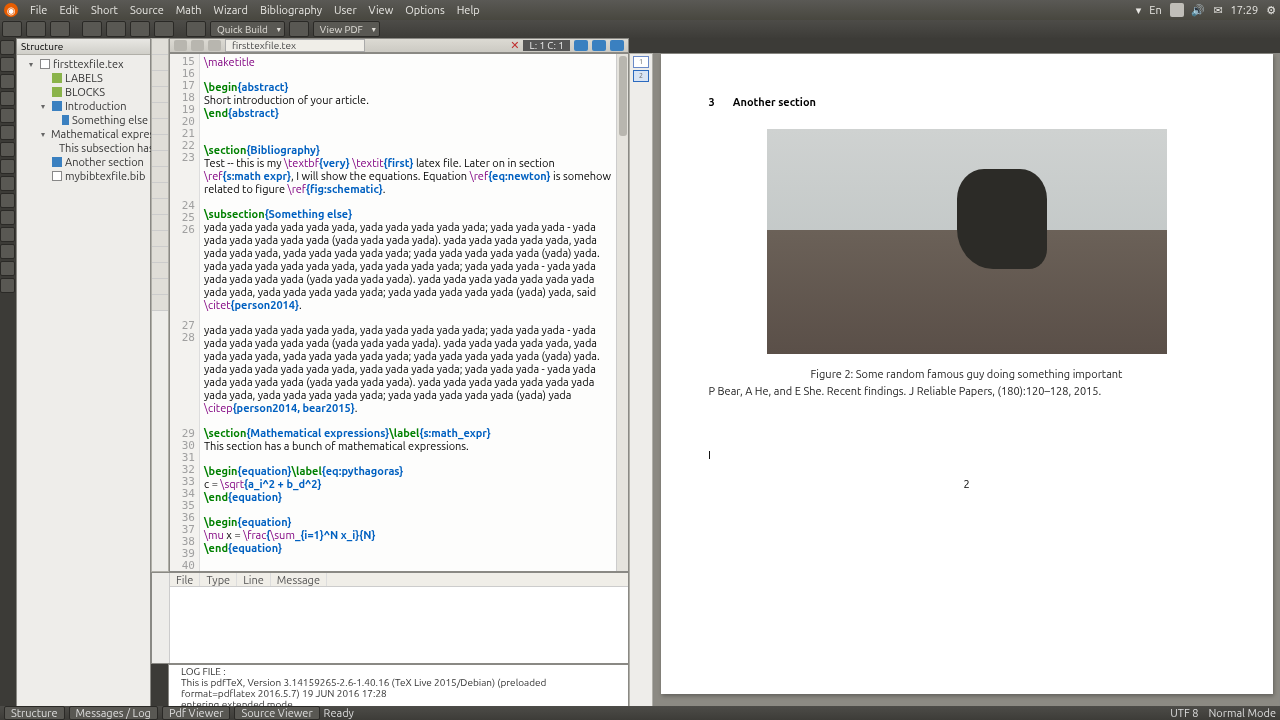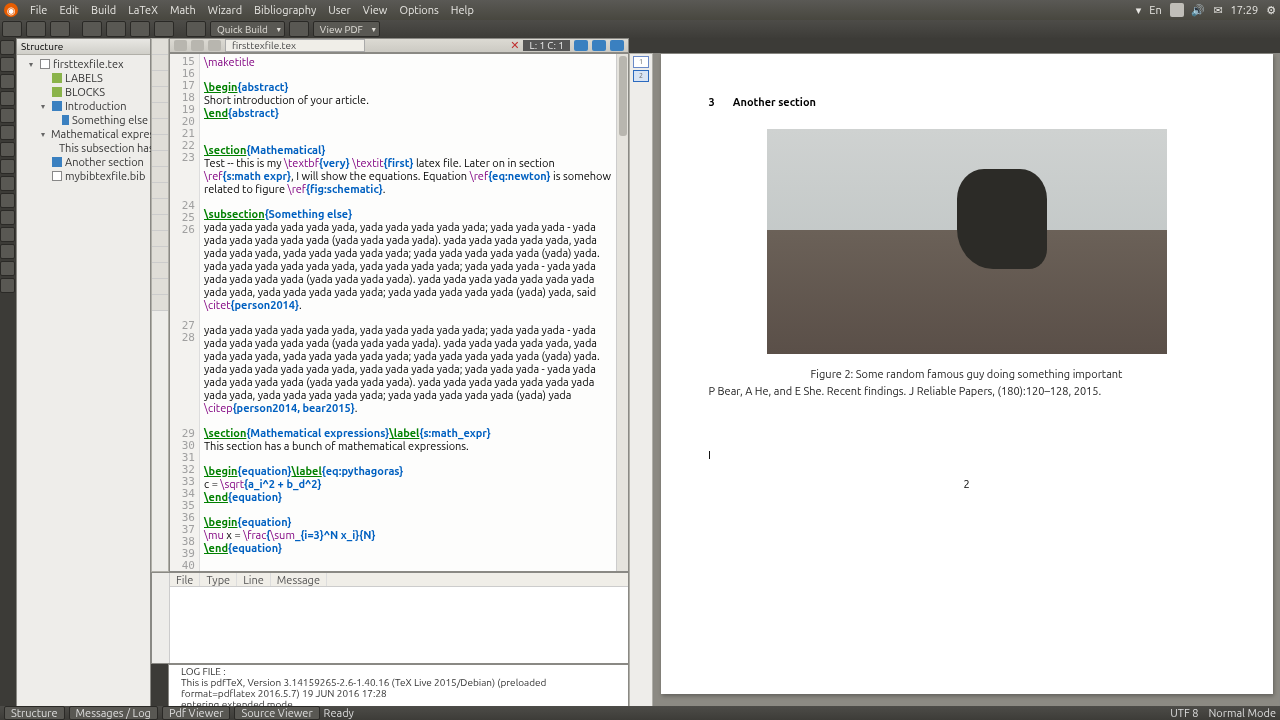--- a/index.html
+++ b/index.html
@@ -46,21 +46,21 @@
 .tabbar .nav { width: 13px; height: 11px; background: #b8b6af; border-radius: 2px; }
 .tabbar .curfile { font-size: 10px; color: #444; background: #f0eee8; padding: 0 6px; border: 1px solid #aaa; flex: 0 0 140px; }
 .tabbar .spacer { flex: 1; }
 .tabbar .status { font-size: 10px; color: #eee; background: #555; padding: 0 6px; }
 .tabbar .pill { width: 14px; height: 11px; background: #3a80c0; border-radius: 2px; }
 
 
 .editor { position: absolute; left: 169px; top: 53px; right: 651px; bottom: 148px; background: #fdfdfc; border: 1px solid #8a8984; display: flex; }
 .gutter { width: 30px; background: #f3f2ef; color: #a0a0a0; text-align: right; padding: 2px 4px 12px 0; font-family: "DejaVu Sans Mono", monospace; font-size: 11px; line-height: 12px; border-right: 1px solid #ddd; }
 .code { flex: 1; padding: 2px 4px; font-family: "DejaVu Sans Mono", monospace; font-size: 11px; line-height: 12px; color: #000; white-space: pre-wrap; overflow: hidden; }
-.code .kw { color: #008000; font-weight: bold; text-decoration: underline; }
+.code .kw { color: #008000; font-weight: bold; }
 .code .br { color: #0060c0; font-weight: bold; }
 .code .cmd { color: #800080; }
 .editor-scroll { width: 12px; background: #e5e3dd; border-left: 1px solid #ccc; }
 .editor-scroll .thumb { width: 8px; margin: 2px auto; height: 80px; background: #b8b6af; border-radius: 3px; }
 
 
 .messages { position: absolute; left: 151px; right: 651px; bottom: 56px; height: 92px; background: #fff; border: 1px solid #8a8984; }
 .msgstrip { position: absolute; left: 0; top: 0; bottom: 0; width: 18px; background: #eeedea; border-right: 1px solid #ccc; }
 .msghead { position: absolute; left: 18px; right: 0; top: 0; height: 14px; background: #f0eee8; border-bottom: 1px solid #ccc; display: flex; font-size: 10px; color: #555; }
 .msghead div { padding: 1px 6px; border-right: 1px solid #ddd; }
@@ -101,22 +101,22 @@
 .cursor-i { position: absolute; left: 708px; top: 448px; font-size: 12px; color: #000; pointer-events: none; }
 </style>
 </head>
 <body>
 
 <div class="menubar">
   <div class="logo">◉</div>
   <div class="left" id="menus">
       <span>File</span>
       <span>Edit</span>
-      <span>Build</span>
-      <span>LaTeX</span>
+      <span>Short</span>
+      <span>Source</span>
       <span>Math</span>
       <span>Wizard</span>
       <span>Bibliography</span>
       <span>User</span>
       <span>View</span>
       <span>Options</span>
       <span>Help</span>
     </div>
   <div class="right">
     <span>▾</span>
@@ -249,37 +249,37 @@
 
 <div class="editor">
   <div class="gutter" id="gutter">15<br>16<br>17<br>18<br>19<br>20<br>21<br>22<br>23<br>&nbsp;<br>&nbsp;<br>&nbsp;<br>24<br>25<br>26<br>&nbsp;<br>&nbsp;<br>&nbsp;<br>&nbsp;<br>&nbsp;<br>&nbsp;<br>&nbsp;<br>27<br>28<br>&nbsp;<br>&nbsp;<br>&nbsp;<br>&nbsp;<br>&nbsp;<br>&nbsp;<br>&nbsp;<br>29<br>30<br>31<br>32<br>33<br>34<br>35<br>36<br>37<br>38<br>39<br>40</div>
   <div class="code"><span class="cmd">\maketitle</span>
 
 <span class="kw">\begin</span><span class="br">{abstract}</span>
 <span>Short introduction of your article.</span>
 <span class="kw">\end</span><span class="br">{abstract}</span>
 
 
-<span class="kw">\section</span><span class="br">{Mathematical}</span>
+<span class="kw">\section</span><span class="br">{Bibliography}</span>
 <span>Test -- this is my </span><span class="cmd">\textbf</span><span class="br">{very}</span><span> </span><span class="cmd">\textit</span><span class="br">{first}</span><span> latex file. Later on in section </span><span class="cmd">\ref</span><span class="br">{s:math expr}</span><span>, I will show the equations. Equation </span><span class="cmd">\ref</span><span class="br">{eq:newton}</span><span> is somehow related to figure </span><span class="cmd">\ref</span><span class="br">{fig:schematic}</span><span>.</span>
 
 <span class="kw">\subsection</span><span class="br">{Something else}</span>
 <span>yada yada yada yada yada yada, yada yada yada yada yada; yada yada yada - yada yada yada yada yada yada (yada yada yada yada). yada yada yada yada yada, yada yada yada yada, yada yada yada yada yada; yada yada yada yada yada (yada) yada. yada yada yada yada yada yada, yada yada yada yada; yada yada yada - yada yada yada yada yada yada (yada yada yada yada). yada yada yada yada yada yada yada yada yada, yada yada yada yada yada; yada yada yada yada yada (yada) yada, said </span><span class="cmd">\citet</span><span class="br">{person2014}</span><span>.</span>
 
 <span>yada yada yada yada yada yada, yada yada yada yada yada; yada yada yada - yada yada yada yada yada yada (yada yada yada yada). yada yada yada yada yada, yada yada yada yada, yada yada yada yada yada; yada yada yada yada yada (yada) yada. yada yada yada yada yada yada, yada yada yada yada; yada yada yada - yada yada yada yada yada yada (yada yada yada yada). yada yada yada yada yada yada yada yada yada, yada yada yada yada yada; yada yada yada yada yada (yada) yada </span><span class="cmd">\citep</span><span class="br">{person2014, bear2015}</span><span>.</span>
 
 <span class="kw">\section</span><span class="br">{Mathematical expressions}</span><span class="kw">\label</span><span class="br">{s:math_expr}</span>
 <span>This section has a bunch of mathematical expressions.</span>
 
 <span class="kw">\begin</span><span class="br">{equation}</span><span class="kw">\label</span><span class="br">{eq:pythagoras}</span>
 <span>c = </span><span class="cmd">\sqrt</span><span class="br">{a_i^2 + b_d^2}</span>
 <span class="kw">\end</span><span class="br">{equation}</span>
 
 <span class="kw">\begin</span><span class="br">{equation}</span>
-<span class="cmd">\mu</span><span> x = </span><span class="cmd">\frac</span><span class="br">{</span><span class="cmd">\sum</span><span class="br">_{i=3}^N x_i}{N}</span>
+<span class="cmd">\mu</span><span> x = </span><span class="cmd">\frac</span><span class="br">{</span><span class="cmd">\sum</span><span class="br">_{i=1}^N x_i}{N}</span>
 <span class="kw">\end</span><span class="br">{equation}</span>
 </div>
   <div class="editor-scroll">
       <div class="thumb"></div>
     </div>
 </div>
 
 <div class="messages">
   <div class="msgstrip"></div>
   <div class="msghead" id="msghead">

